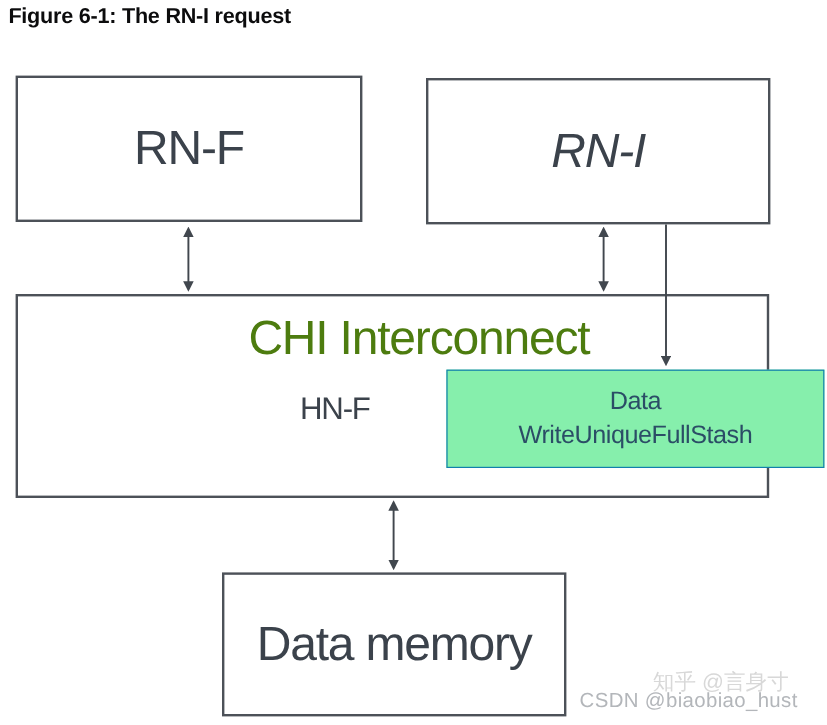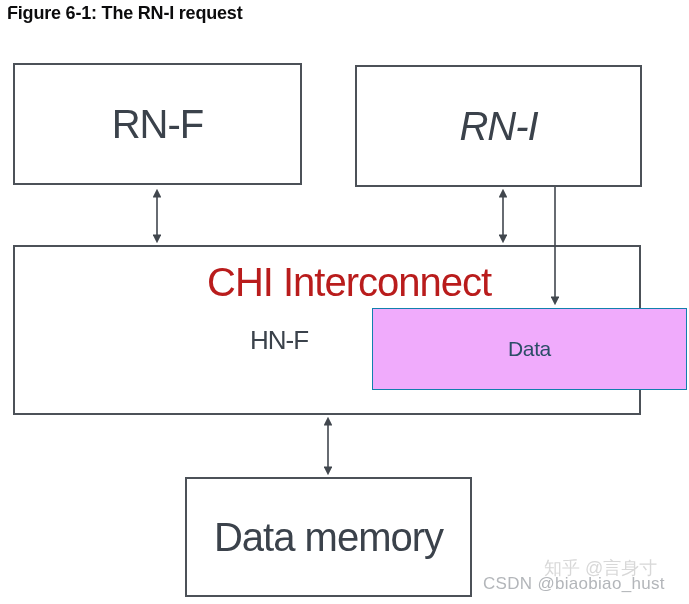--- a/index.html
+++ b/index.html
@@ -47,41 +47,41 @@
 
   .node-interconnect {
     left: 13px; top: 245px; width: 628px; height: 170px;
     display: block;
   }
   .ic-label {
     position: absolute;
     left: 192px;
     top: 13px;
     font-size: 40px;
-    color: #b91c1c;
+    color: #4d7c0f;
     letter-spacing: -1px;
     white-space: nowrap;
   }
   .ic-sublabel {
     position: absolute;
     left: 235px;
     top: 78px;
     font-size: 26px;
     color: #3b424b;
     letter-spacing: -1px;
     white-space: nowrap;
   }
 
   .stash-message {
     position: absolute;
     left: 372px;
     top: 308px;
     width: 315px;
     height: 82px;
-    background: #f0abfc;
+    background: #86efac;
     border: 1px solid #1180ad;
     z-index: 2;
     display: flex;
     flex-direction: column;
     align-items: center;
     justify-content: center;
     text-align: center;
   }
   .stash-line {
     font-size: 21px;
@@ -135,20 +135,21 @@
     <span class="node-label">RN-I</span>
   </div>
 
   <div class="node node-interconnect">
     <span class="ic-label">CHI Interconnect</span>
     <span class="ic-sublabel">HN-F</span>
   </div>
 
   <div class="stash-message">
     <span class="stash-line">Data</span>
+    <span class="stash-line">WriteUniqueFullStash</span>
   </div>
 
   <div class="node node-memory">
     <span class="node-label">Data memory</span>
   </div>
 
   <svg class="arrow-layer" width="689" height="604" viewBox="0 0 689 604" xmlns="http://www.w3.org/2000/svg">
     <defs>
       <marker id="ah" viewBox="0 0 10 10" refX="7.5" refY="5" markerWidth="5.5" markerHeight="5.5" orient="auto-start-reverse">
         <path d="M0,0 L10,5 L0,10 z" fill="#41474e"></path>

